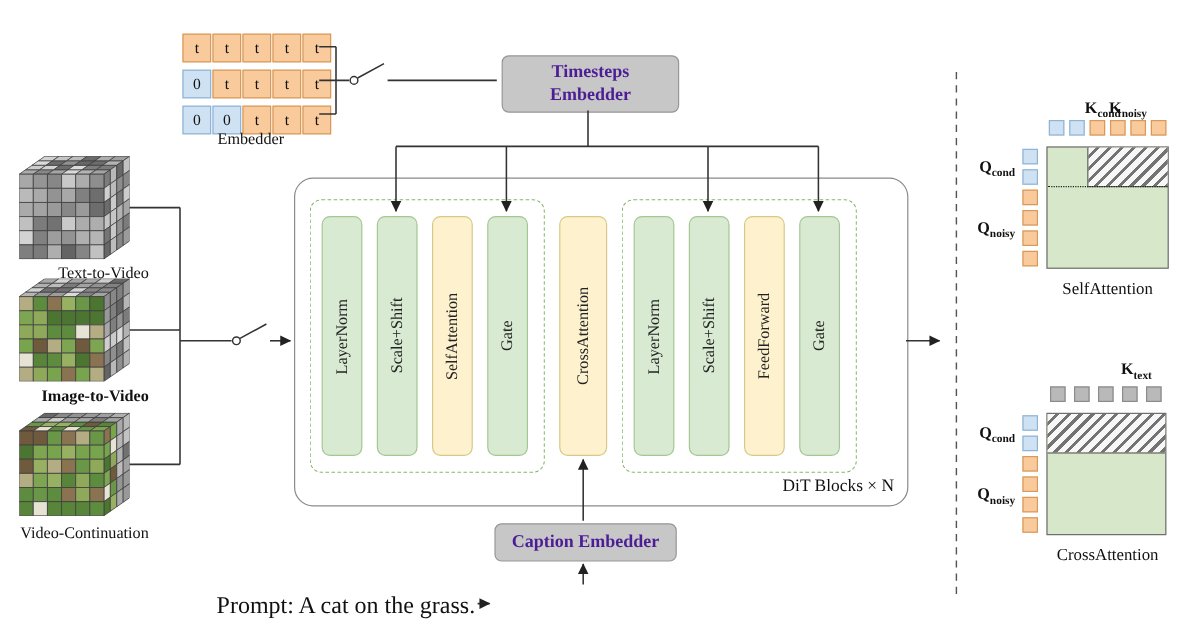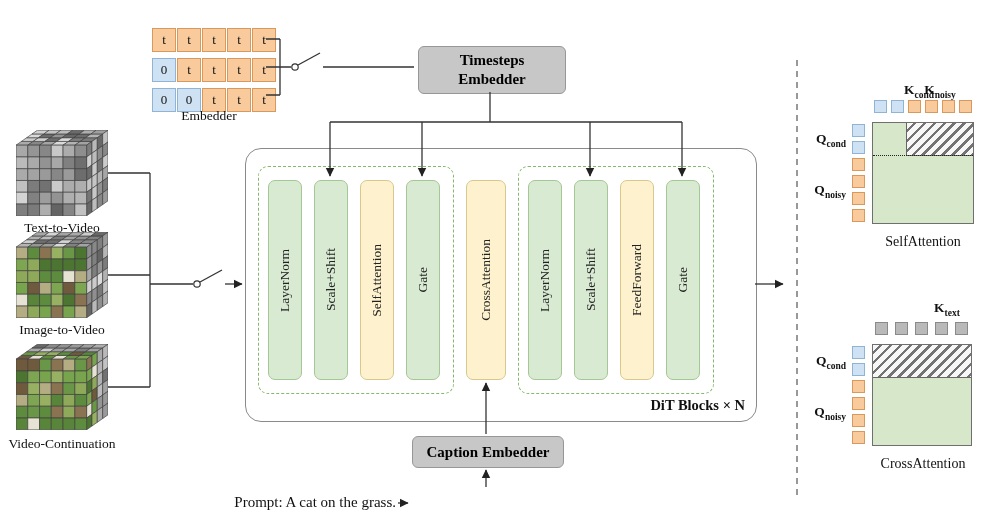--- a/index.html
+++ b/index.html
@@ -14,46 +14,46 @@
   .ts-row{display:flex;margin-bottom:6px;}
   .ts-cell{width:22px;height:22px;margin-right:1px;display:flex;align-items:center;justify-content:center;
            font-size:13px;border:1px solid;}
   .ts-cell.orange{background:#f9cb9c;border-color:#d89a5c;}
   .ts-cell.blue{background:#cfe2f3;border-color:#8fb4d6;}
   #ts-label{position:absolute;left:152px;top:108px;width:114px;text-align:center;font-size:13.5px;}
 
   
   .gray-box{position:absolute;background:#c7c7c7;border:1px solid #979797;border-radius:6px;
             display:flex;align-items:center;justify-content:center;text-align:center;
-            font-weight:bold;font-size:15px;color:#000000;}
+            font-weight:bold;font-size:15px;color:#4c1d95;}
   #ts-embedder{left:418px;top:46px;width:146px;height:46px;}
   #ts-embedder .wrap{max-width:92px;line-height:1.25;}
   #caption-embedder{left:412px;top:436px;width:150px;height:30px;}
   #umt5{left:412px;top:488px;width:150px;height:28px;}
-  #prompt{position:absolute;left:180px;top:494px;width:216px;text-align:right;font-size:15px;}
+  #prompt{position:absolute;left:180px;top:494px;width:216px;text-align:right;font-size:20px;}
 
   
   .cube-svg{position:absolute;width:92px;height:86px;}
   #cube1{left:16px;top:130px;} #cube2{left:16px;top:232px;} #cube3{left:16px;top:344px;}
-  .cube-label{position:absolute;left:0;width:124px;text-align:center;font-size:13.5px;white-space:nowrap;}
-  #cube1-label{top:220px;} #cube2-label{top:322px;} #cube3-label{top:436px;}
+  .cube-label{position:absolute;left:0;width:124px;text-align:right;font-size:13.5px;white-space:nowrap;}
+  #cube1-label{top:220px;} #cube2-label{top:322px;font-weight:bold;} #cube3-label{top:436px;}
 
   
   #dit{position:absolute;left:245px;top:148px;width:510px;height:272px;background:#fff;
        border:1.6px solid #8a8a8a;border-radius:16px;}
   .dit-group{position:absolute;top:166px;width:194px;height:226px;border:1.7px dashed #85b86a;border-radius:10px;}
   #group1{left:258px;} #group2{left:518px;}
   .dit-box{position:absolute;top:180px;width:32px;height:198px;border-radius:7px;border:1px solid;
            display:flex;align-items:center;justify-content:center;}
   .dit-box.green{background:#d9ead3;border-color:#a5c793;}
   .dit-box.yellow{background:#fdf2cd;border-color:#d9c88c;}
   .dit-box span{writing-mode:vertical-rl;transform:rotate(180deg);font-size:13.5px;white-space:nowrap;color:#222;}
   #cross-attn{left:466px;width:38px;}
   #dit-label{position:absolute;left:598px;top:397px;width:147px;text-align:right;
-             font-weight:bold;font-size:14.5px;}
+             font-weight:normal;font-size:14.5px;}
 
   
   .sq{position:absolute;width:13px;height:13px;border:1px solid;box-sizing:border-box;}
   .sq.blue{background:#cfe2f3;border-color:#8fb4d6;}
   .sq.orange{background:#f9cb9c;border-color:#d89a5c;}
   .sq.gray{background:#b9b9b9;border-color:#8a8a8a;}
   .kq-label{position:absolute;font-weight:600;font-size:13.5px;}
   sub{font-size:9.5px;line-height:1;}
   #sa-kcond{left:904px;top:82px;width:62px;text-align:left;}
   #sa-knoisy{left:909px;top:82px;width:62px;text-align:center;}

